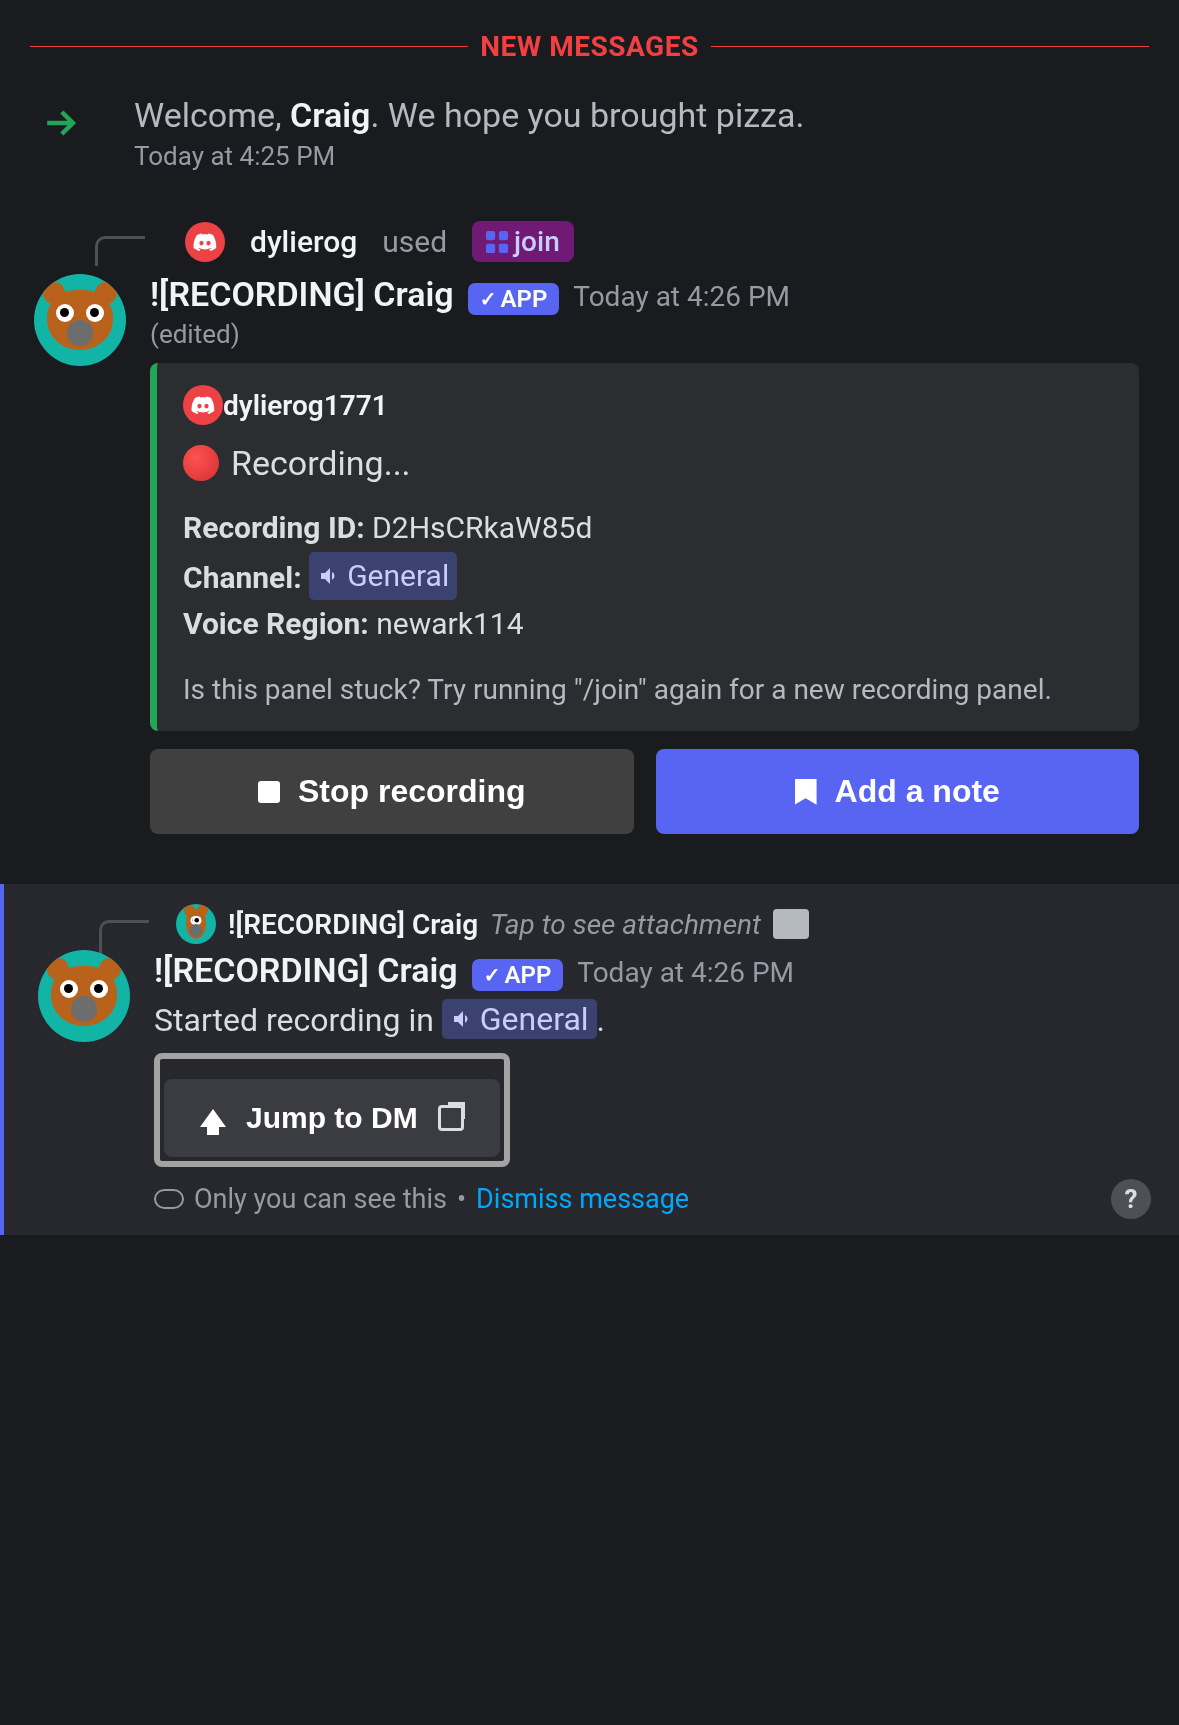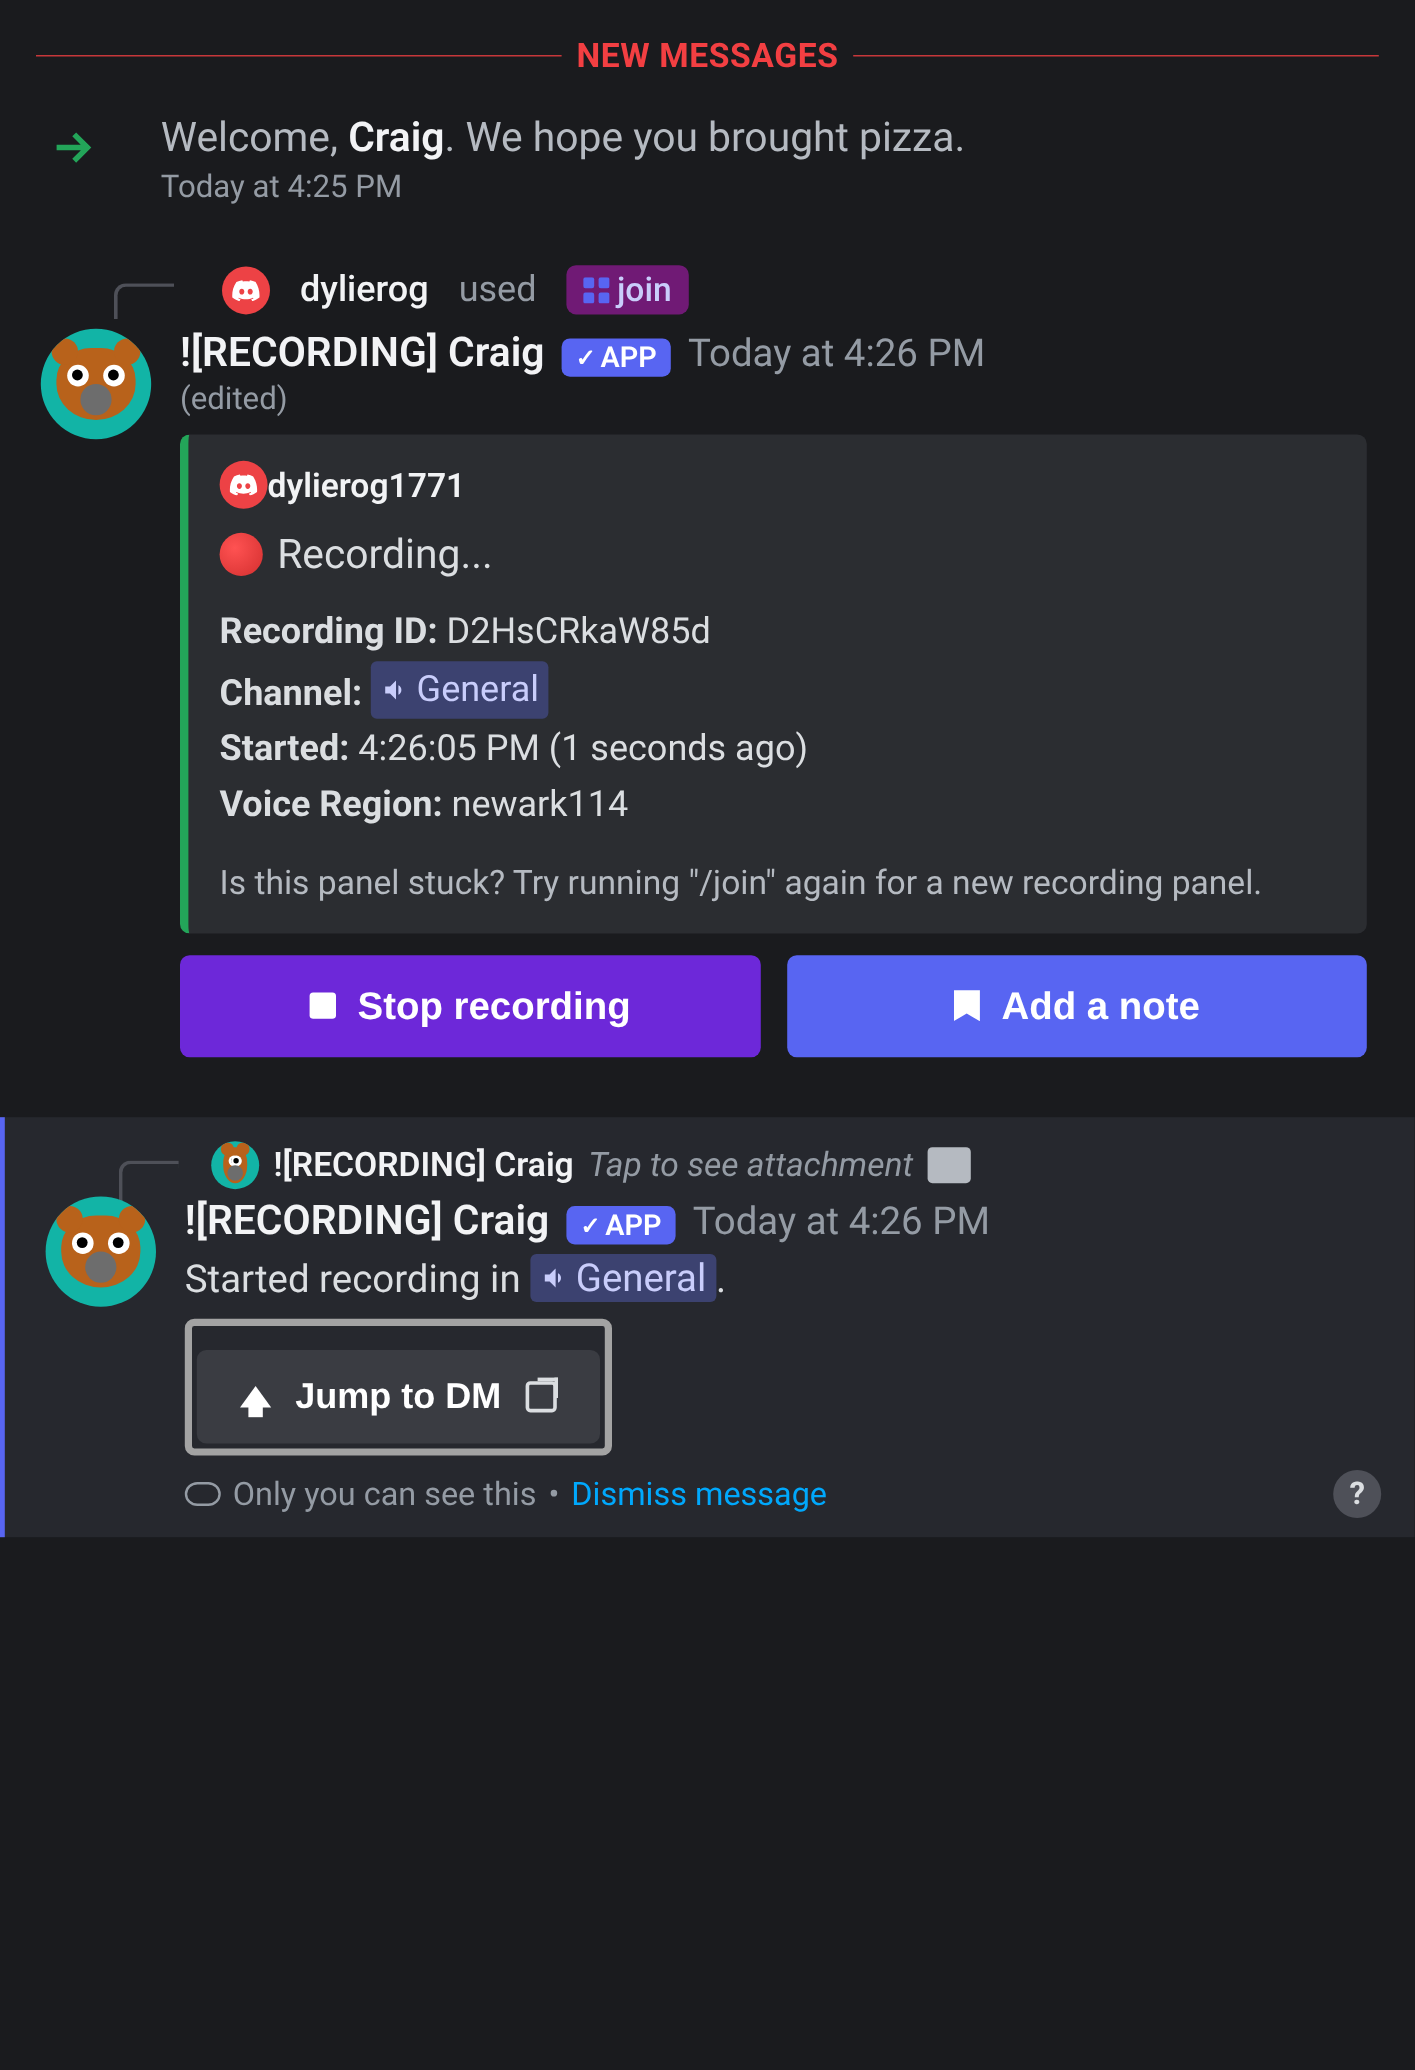--- a/index.html
+++ b/index.html
@@ -206,21 +206,21 @@
       font-size: 24px;
       font-weight: 600;
       display: inline-flex;
       align-items: center;
       gap: 4px;
     }
     .app-check {
       font-size: 20px;
     }
     .msg-time {
-      font-size: 32px;
+      font-size: 28px;
       color: #949ba4;
     }
     .edited-label {
       font-size: 26px;
       color: #949ba4;
       margin-top: 4px;
     }
     .embed {
       background: #2b2d31;
       border-left: 7px solid #23a559;
@@ -291,21 +291,21 @@
       font-size: 32px;
       font-weight: 600;
       color: #fff;
       display: flex;
       align-items: center;
       justify-content: center;
       gap: 18px;
       cursor: pointer;
     }
     .btn-danger {
-      background: #6d28d9;
+      background: #404040;
     }
     .btn-primary {
       background: #5865f2;
     }
     .stop-square {
       width: 22px;
       height: 22px;
       background: #fff;
       border-radius: 3px;
     }
@@ -553,24 +553,20 @@
         <div class="embed-field">
           <span class="label">Channel:</span>
           <span class="channel-mention">
             <svg width="24" height="24" viewBox="0 0 24 24" fill="currentColor">
                 <path d="M4 9v6h4l5 5V4L8 9H4zm13.5 3a4.5 4.5 0 0 0-2.5-4v8a4.5 4.5 0 0 0 2.5-4z"></path>
               </svg>
             <span>General</span>
           </span>
         </div>
         <div class="embed-field">
-          <span class="label">Started:</span>
-          <span>4:26:05 PM (1 seconds ago)</span>
-        </div>
-        <div class="embed-field">
           <span class="label">Voice Region:</span>
           <span>newark114</span>
         </div>
         <div class="embed-footer">Is this panel stuck? Try running "/join" again for a new recording panel.</div>
       </div>
 
       <div class="btn-row">
         <button class="btn btn-danger">
           <span class="stop-square"></span>
           <span>Stop recording</span>

